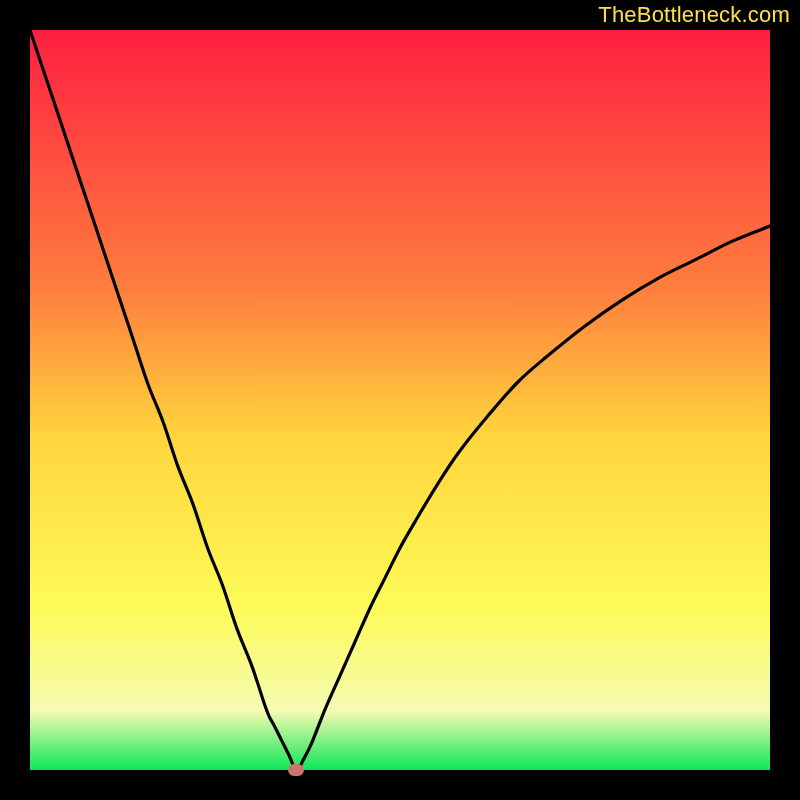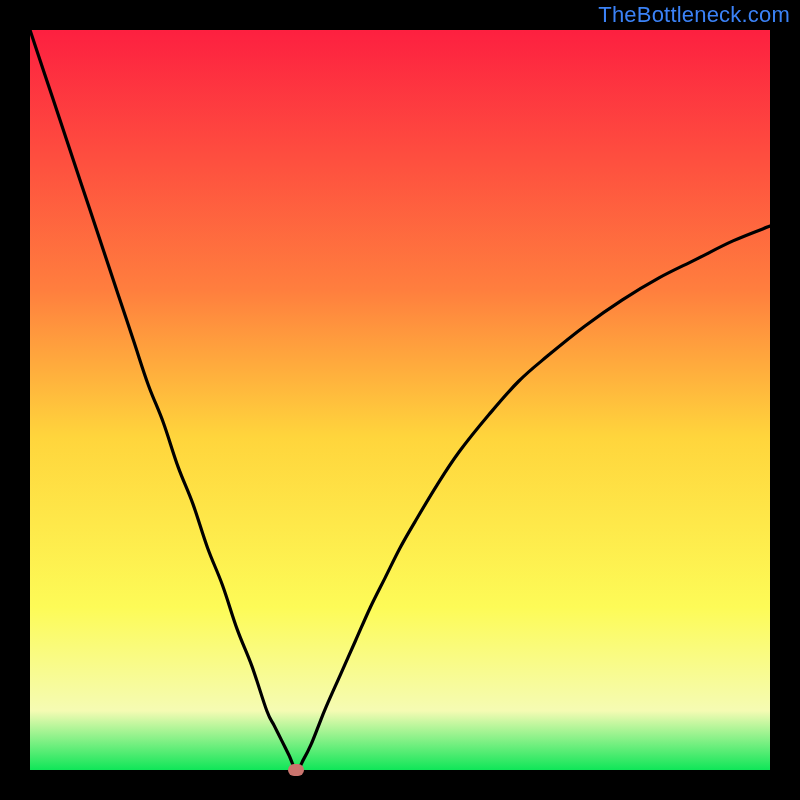--- a/index.html
+++ b/index.html
@@ -14,21 +14,21 @@
   .outer {
     position: relative;
     width: 800px;
     height: 800px;
     background: #000;
   }
   .attribution {
     position: absolute;
     top: 2px;
     right: 10px;
-    color: #3b82f6;
+    color: #fde047;
     font-size: 22px;
     font-weight: 500;
     letter-spacing: 0.2px;
     z-index: 10;
   }
   .plot-area {
     position: absolute;
     left: 30px;
     top: 30px;
     width: 740px;

